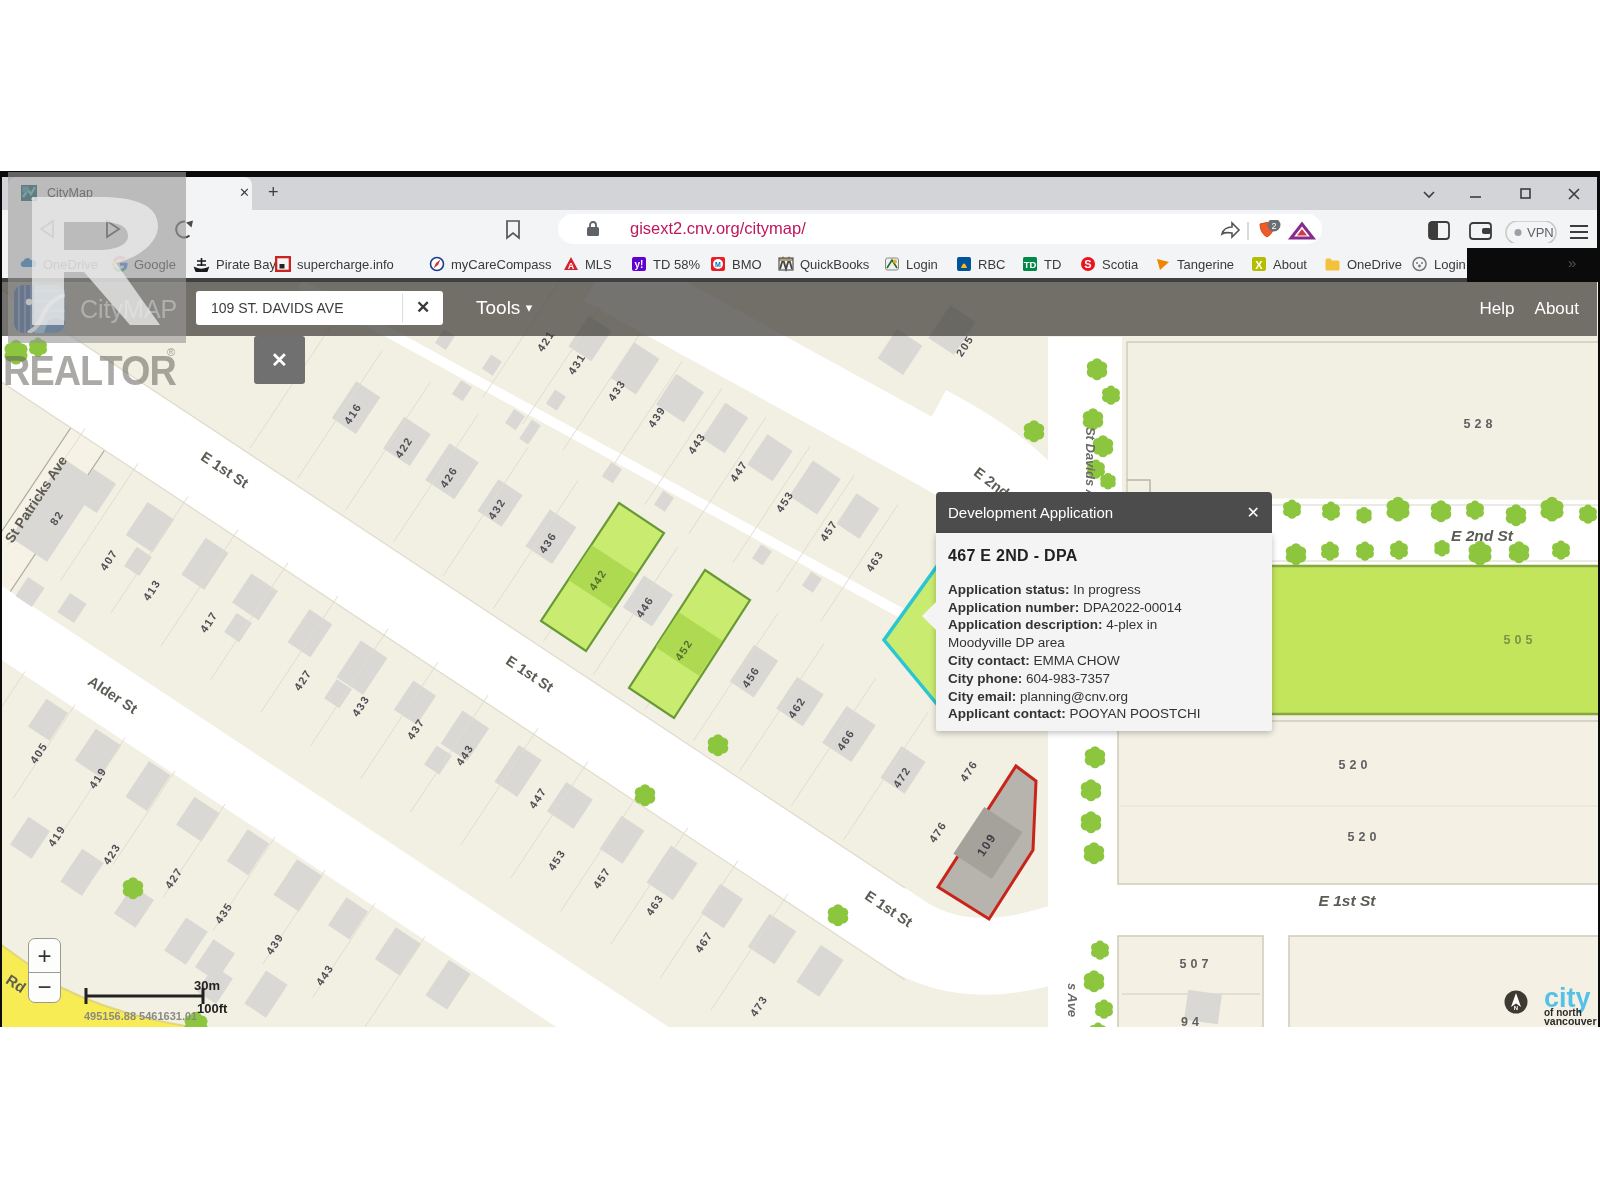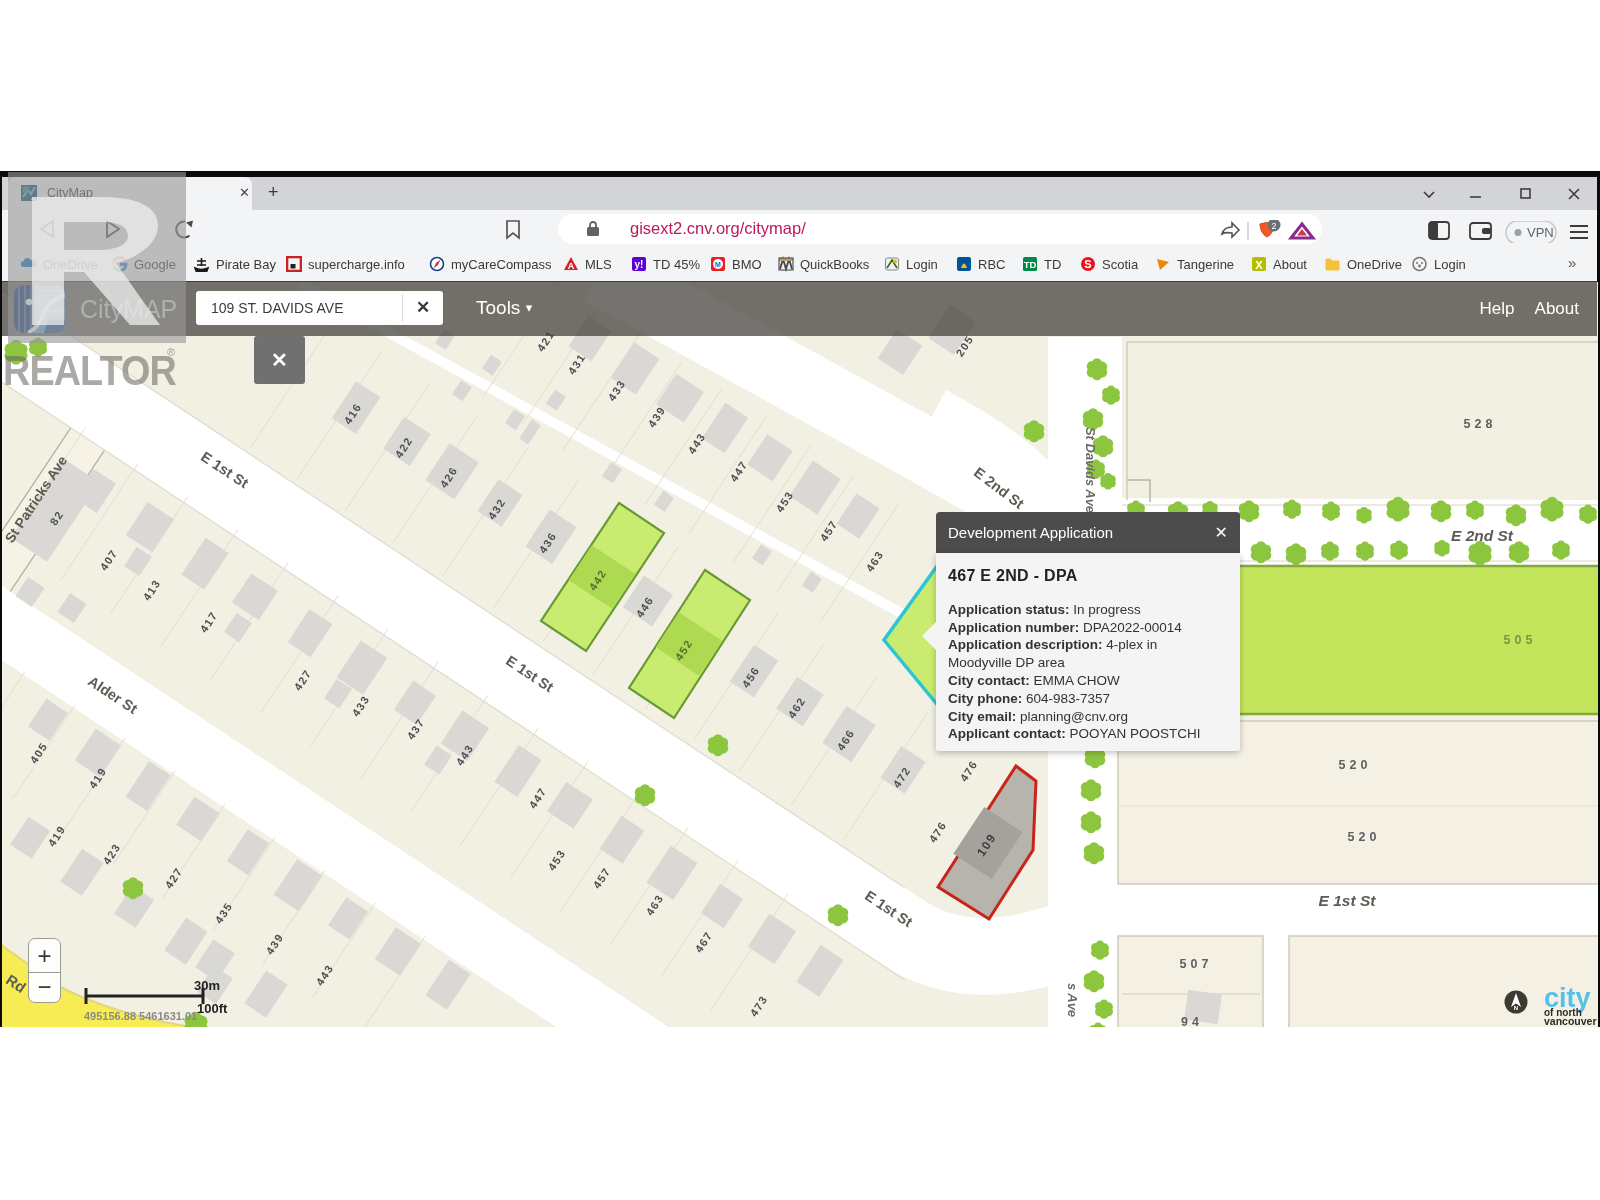--- a/index.html
+++ b/index.html
@@ -7,35 +7,35 @@
 #browser { position:absolute; left:0; top:171px; width:1600px; height:856px; background:#0b0b0b; }
 #tabbar { position:absolute; left:2px; top:177px; width:1595px; height:33px; background:#d2d4d8; }
 #tab { position:absolute; left:8px; top:177px; width:244px; height:33px; background:#f3f4f6; border-radius:8px 8px 0 0; }
 #tab .fav { position:absolute; left:13px; top:8px; }
 #tab .t { position:absolute; left:39px; top:9px; font-size:12.5px; color:#333; }
 #tab .x { position:absolute; left:231px; top:8px; font-size:13px; color:#444; }
 .newtab { position:absolute; left:268px; top:182px; font-size:18px; color:#3c3c3c; }
 #toolbar { position:absolute; left:2px; top:210px; width:1595px; height:38px; background:#f3f4f6; }
 #urlpill { position:absolute; left:558px; top:214px; width:764px; height:30px; background:#fff; border-radius:15px; }
 #urltext { position:absolute; left:630px; top:219px; font-size:16.5px; color:#be185d; }
-#bookmarks { position:absolute; left:2px; top:248px; width:1595px; height:34px; background:#f3f4f6; border-bottom:1px solid #404040; }
+#bookmarks { position:absolute; left:2px; top:248px; width:1465px; height:34px; background:#f3f4f6; border-bottom:4px solid #404040; }
 .bm { position:absolute; top:8px; height:18px; font-size:13px; color:#3a3a3a; white-space:nowrap; }
 .bm svg { vertical-align:-3px; }
 .bm span { margin-left:6px; }
 #mapsvg { position:absolute; left:2px; top:282px; }
 #appheader { position:absolute; left:2px; top:282px; width:1595px; height:54px; background:rgba(62,61,55,0.72); }
 #logo { position:absolute; left:12px; top:3px; width:51px; height:48px; border-radius:9px; overflow:hidden; }
 #apptitle { position:absolute; left:78px; top:13px; font-size:25px; color:#d6d6d6; }
 #searchbox { position:absolute; left:196px; top:291px; width:247px; height:34px; background:#fff; border-radius:3px; }
 #searchbox .q { position:absolute; left:15px; top:9px; font-size:14px; color:#3c3c3c; }
 #searchbox .d { position:absolute; left:206px; top:3px; width:1px; height:28px; background:#ddd; }
 #searchbox .x { position:absolute; left:220px; top:6px; font-size:17px; color:#3a3a3a; font-weight:bold; }
 #tools { position:absolute; left:474px; top:15px; font-size:19px; color:#fff; }
 #helpabout { position:absolute; right:18px; top:17px; font-size:17px; color:#fff; }
-#popup { position:absolute; left:936px; top:512px; width:304px; }
+#popup { position:absolute; left:936px; top:492px; width:336px; }
 #popup .hd { height:41px; background:#4c4c4c; border-radius:4px 4px 0 0; color:#fff; font-size:15px; line-height:41px; padding-left:12px; }
 #popup .hd .x { position:absolute; right:12px; top:0; font-size:16px; }
 #popup .bd { background:#f4f4f4; padding:10px 12px 8px 12px; font-size:13.5px; color:#333; line-height:17.8px; border-radius:0 0 2px 2px; box-shadow:0 2px 6px rgba(0,0,0,0.25); }
 #popup .bd h3 { font-size:16px; margin:4px 0 16px 0; color:#222; letter-spacing:0.3px; }
 #popup .tail { position:absolute; left:-14px; top:110px; width:0; height:0; border-top:14px solid transparent; border-bottom:14px solid transparent; border-right:14px solid #f4f4f4; }
 #mapclose { position:absolute; left:254px; top:336px; width:51px; height:48px; background:#707070; border-radius:3px; color:#fff; text-align:center; font-size:20px; font-weight:bold; line-height:48px; }
 .zoomctl { position:absolute; left:28px; top:938px; width:33px; height:65px; background:#fdfdfb; border:1.5px solid #9b9b96; border-radius:7px; }
 .zoomctl .p { position:absolute; top:3px; width:100%; text-align:center; font-size:24px; color:#333; }
 .zoomctl .m { position:absolute; top:33px; width:100%; text-align:center; font-size:24px; color:#333; border-top:1.5px solid #9b9b96; }
 #wm-block { position:absolute; left:8px; top:172px; width:178px; height:171px; background:rgba(152,152,152,0.62); }
@@ -103,36 +103,36 @@
         </svg><span>OneDrive</span></div>
 <div class="bm" style="left:110px"><svg width="16" height="16" viewBox="0 0 48 48">
           <path fill="#EA4335" d="M24 9.5c3.5 0 6.6 1.2 9.1 3.6l6.8-6.8C35.9 2.4 30.3 0 24 0 14.6 0 6.5 5.4 2.6 13.2l7.9 6.2C12.4 13.1 17.7 9.5 24 9.5z"></path>
           <path fill="#4285F4" d="M46.5 24.5c0-1.6-.1-3.1-.4-4.5H24v9h12.7c-.6 3-2.3 5.5-4.8 7.2l7.4 5.8C43.9 38 46.5 31.8 46.5 24.5z"></path>
           <path fill="#FBBC05" d="M10.5 28.6c-.5-1.5-.8-3-.8-4.6s.3-3.1.8-4.6l-7.9-6.2C.9 16.1 0 19.9 0 24s.9 7.9 2.6 10.8z"></path>
           <path fill="#34A853" d="M24 48c6.3 0 11.6-2.1 15.5-5.7l-7.4-5.8c-2.1 1.4-4.8 2.2-8.1 2.2-6.3 0-11.6-3.6-13.5-8.9l-7.9 6.2C6.5 42.6 14.6 48 24 48z"></path>
         </svg><span>Google</span></div>
 <div class="bm" style="left:191px"><svg width="17" height="16" viewBox="0 0 17 16">
           <path d="M2,12 q6,3 13,0 l-1,3 q-5.5,2 -11,0z M8.5,2 l0,8 M4,5 l9,0 M4,9 l9,0" stroke="#1a1a1a" stroke-width="1.6" fill="#1a1a1a"></path>
         </svg><span>Pirate Bay</span></div>
-<div class="bm" style="left:284px"><svg width="16" height="16" viewBox="0 0 16 16">
+<div class="bm" style="left:273px"><svg width="16" height="16" viewBox="0 0 16 16">
           <rect x="1" y="1" width="14" height="14" fill="none" stroke="#cc2222" stroke-width="2.6"></rect>
           <rect x="4.5" y="8" width="5" height="4.5" fill="#222"></rect>
         </svg><span>supercharge.info</span></div>
 <div class="bm" style="left:427px"><svg width="16" height="16" viewBox="0 0 16 16">
           <circle cx="8" cy="8" r="6.5" fill="#fff" stroke="#1b3f8f" stroke-width="1.6"></circle>
           <path d="M11.5,3.5 L9,9 L4.5,12.5 L7,7z" fill="#d0342c"></path>
         </svg><span>myCareCompass</span></div>
 <div class="bm" style="left:561px"><svg width="16" height="16" viewBox="0 0 16 16">
           <path d="M8,1 L15,14 L1,14z" fill="#d6202c"></path>
           <text x="8" y="13" font-size="9" fill="#fff" text-anchor="middle" font-weight="bold">A</text>
         </svg><span>MLS</span></div>
 <div class="bm" style="left:629px"><svg width="16" height="16" viewBox="0 0 16 16">
           <rect x="1" y="1" width="14" height="14" rx="2" fill="#5f01d1"></rect>
           <text x="8" y="12" font-size="10" fill="#fff" text-anchor="middle" font-weight="bold">y!</text>
-        </svg><span>TD 45%</span></div>
+        </svg><span>TD 58%</span></div>
 <div class="bm" style="left:708px"><svg width="16" height="16" viewBox="0 0 16 16">
           <rect x="1" y="1" width="14" height="14" rx="2" fill="#ed1c24"></rect>
           <circle cx="8" cy="8" r="5" fill="#fff"></circle>
           <text x="8" y="11" font-size="7" fill="#0075be" text-anchor="middle" font-weight="bold">M</text>
         </svg><span>BMO</span></div>
 <div class="bm" style="left:776px"><svg width="16" height="16" viewBox="0 0 16 16">
           <path d="M2,13 L5,3 L8,13 L11,3 L14,13" stroke="#444" stroke-width="1.8" fill="none"></path>
           <rect x="1" y="2" width="14" height="3" fill="#b9a06a"></rect>
           <rect x="1" y="2" width="14" height="12" fill="none" stroke="#555" stroke-width="1.2"></rect>
         </svg><span>QuickBooks</span></div>

